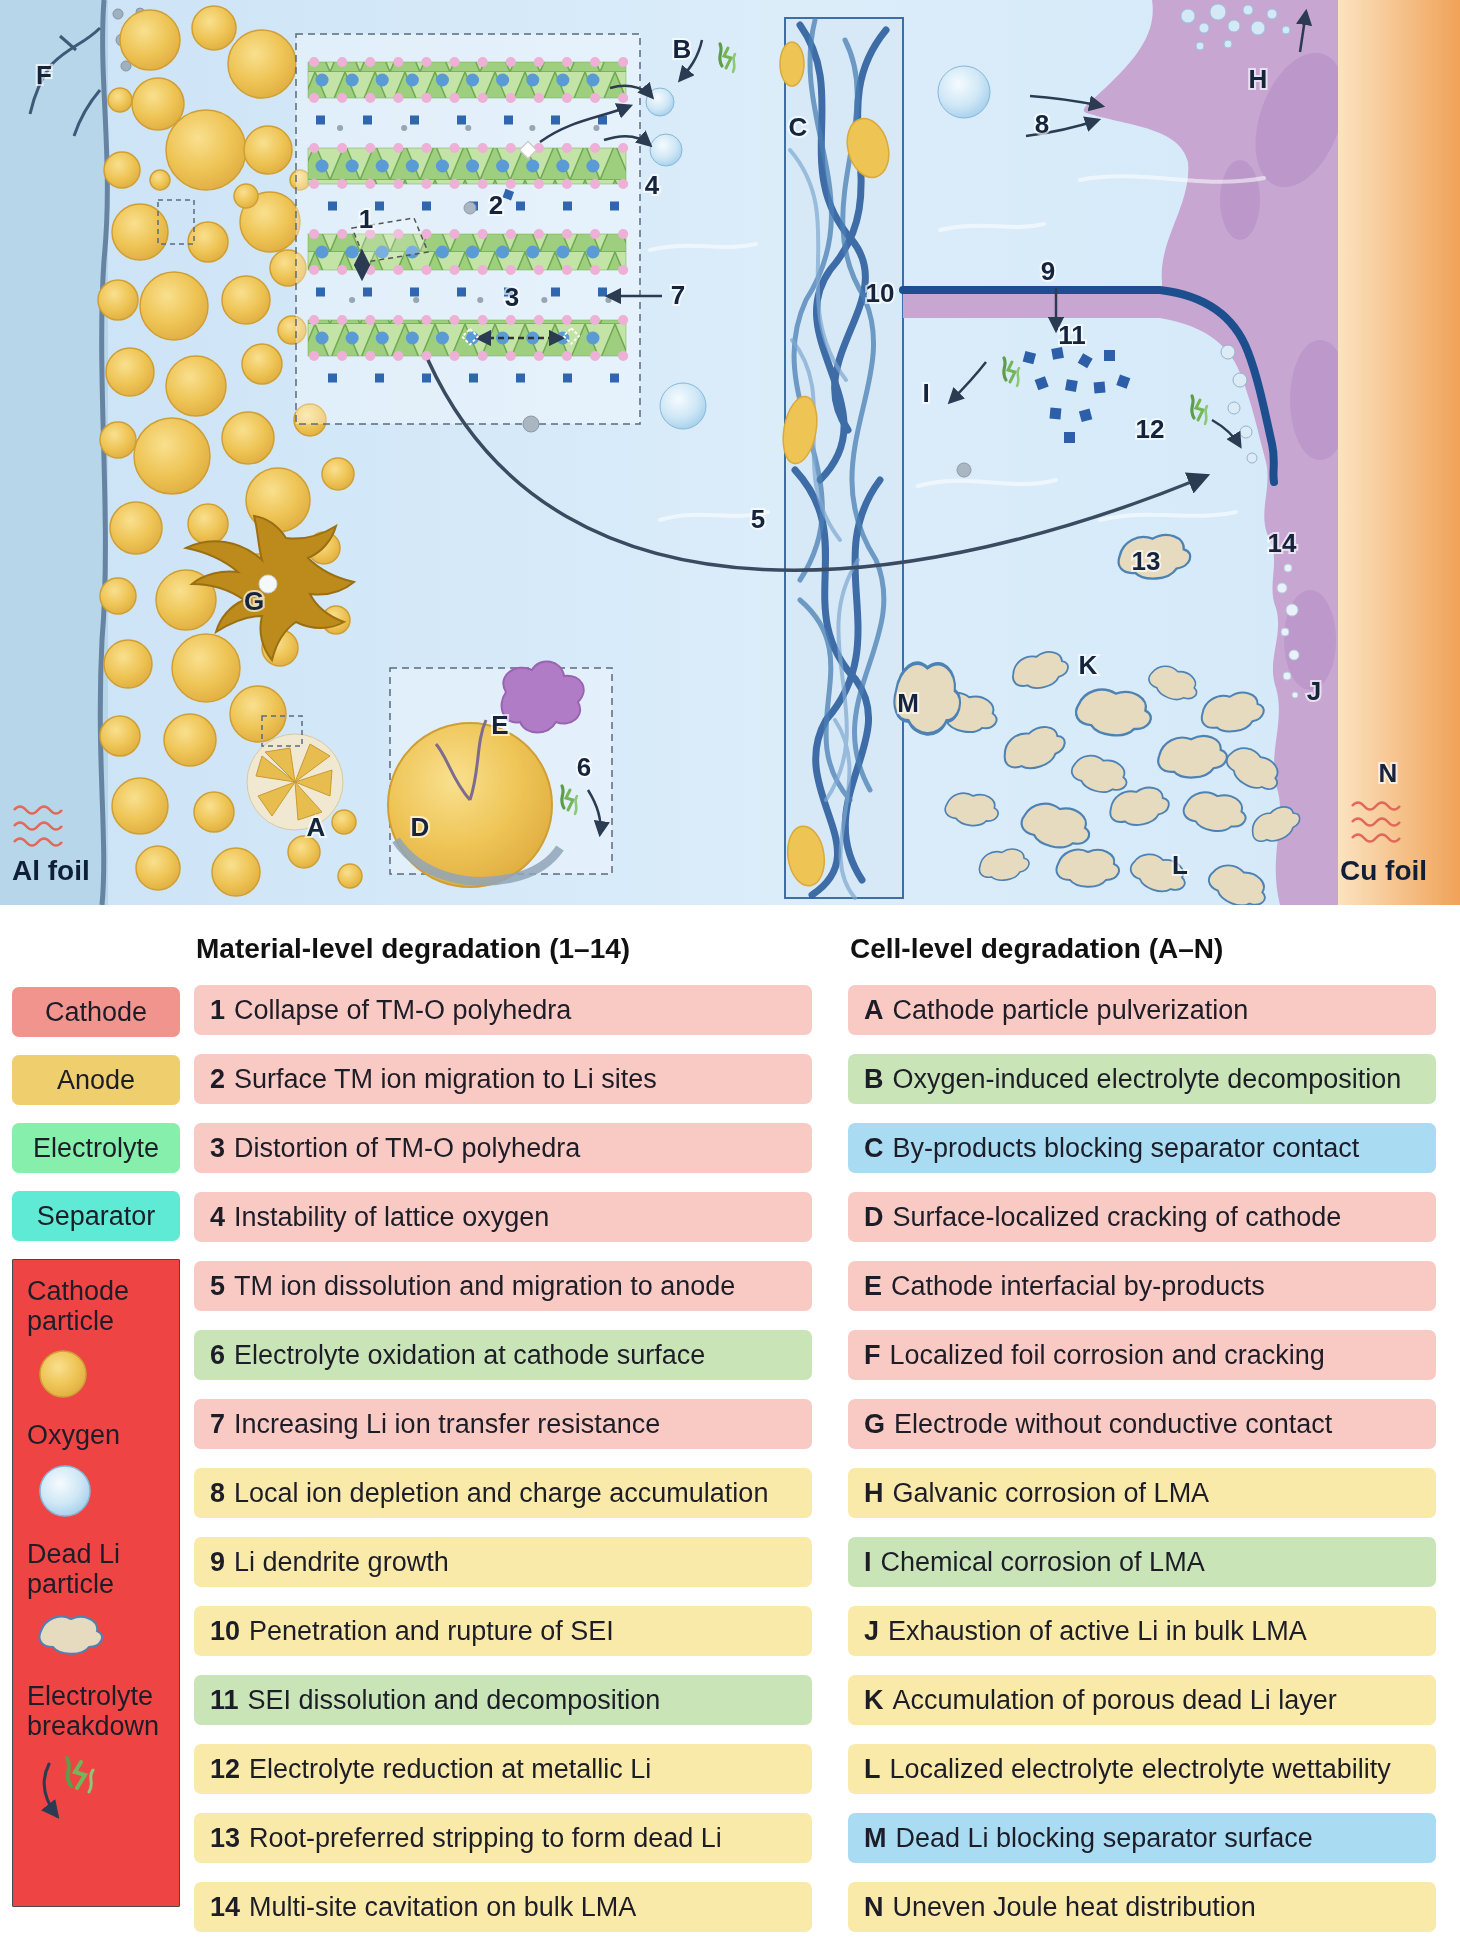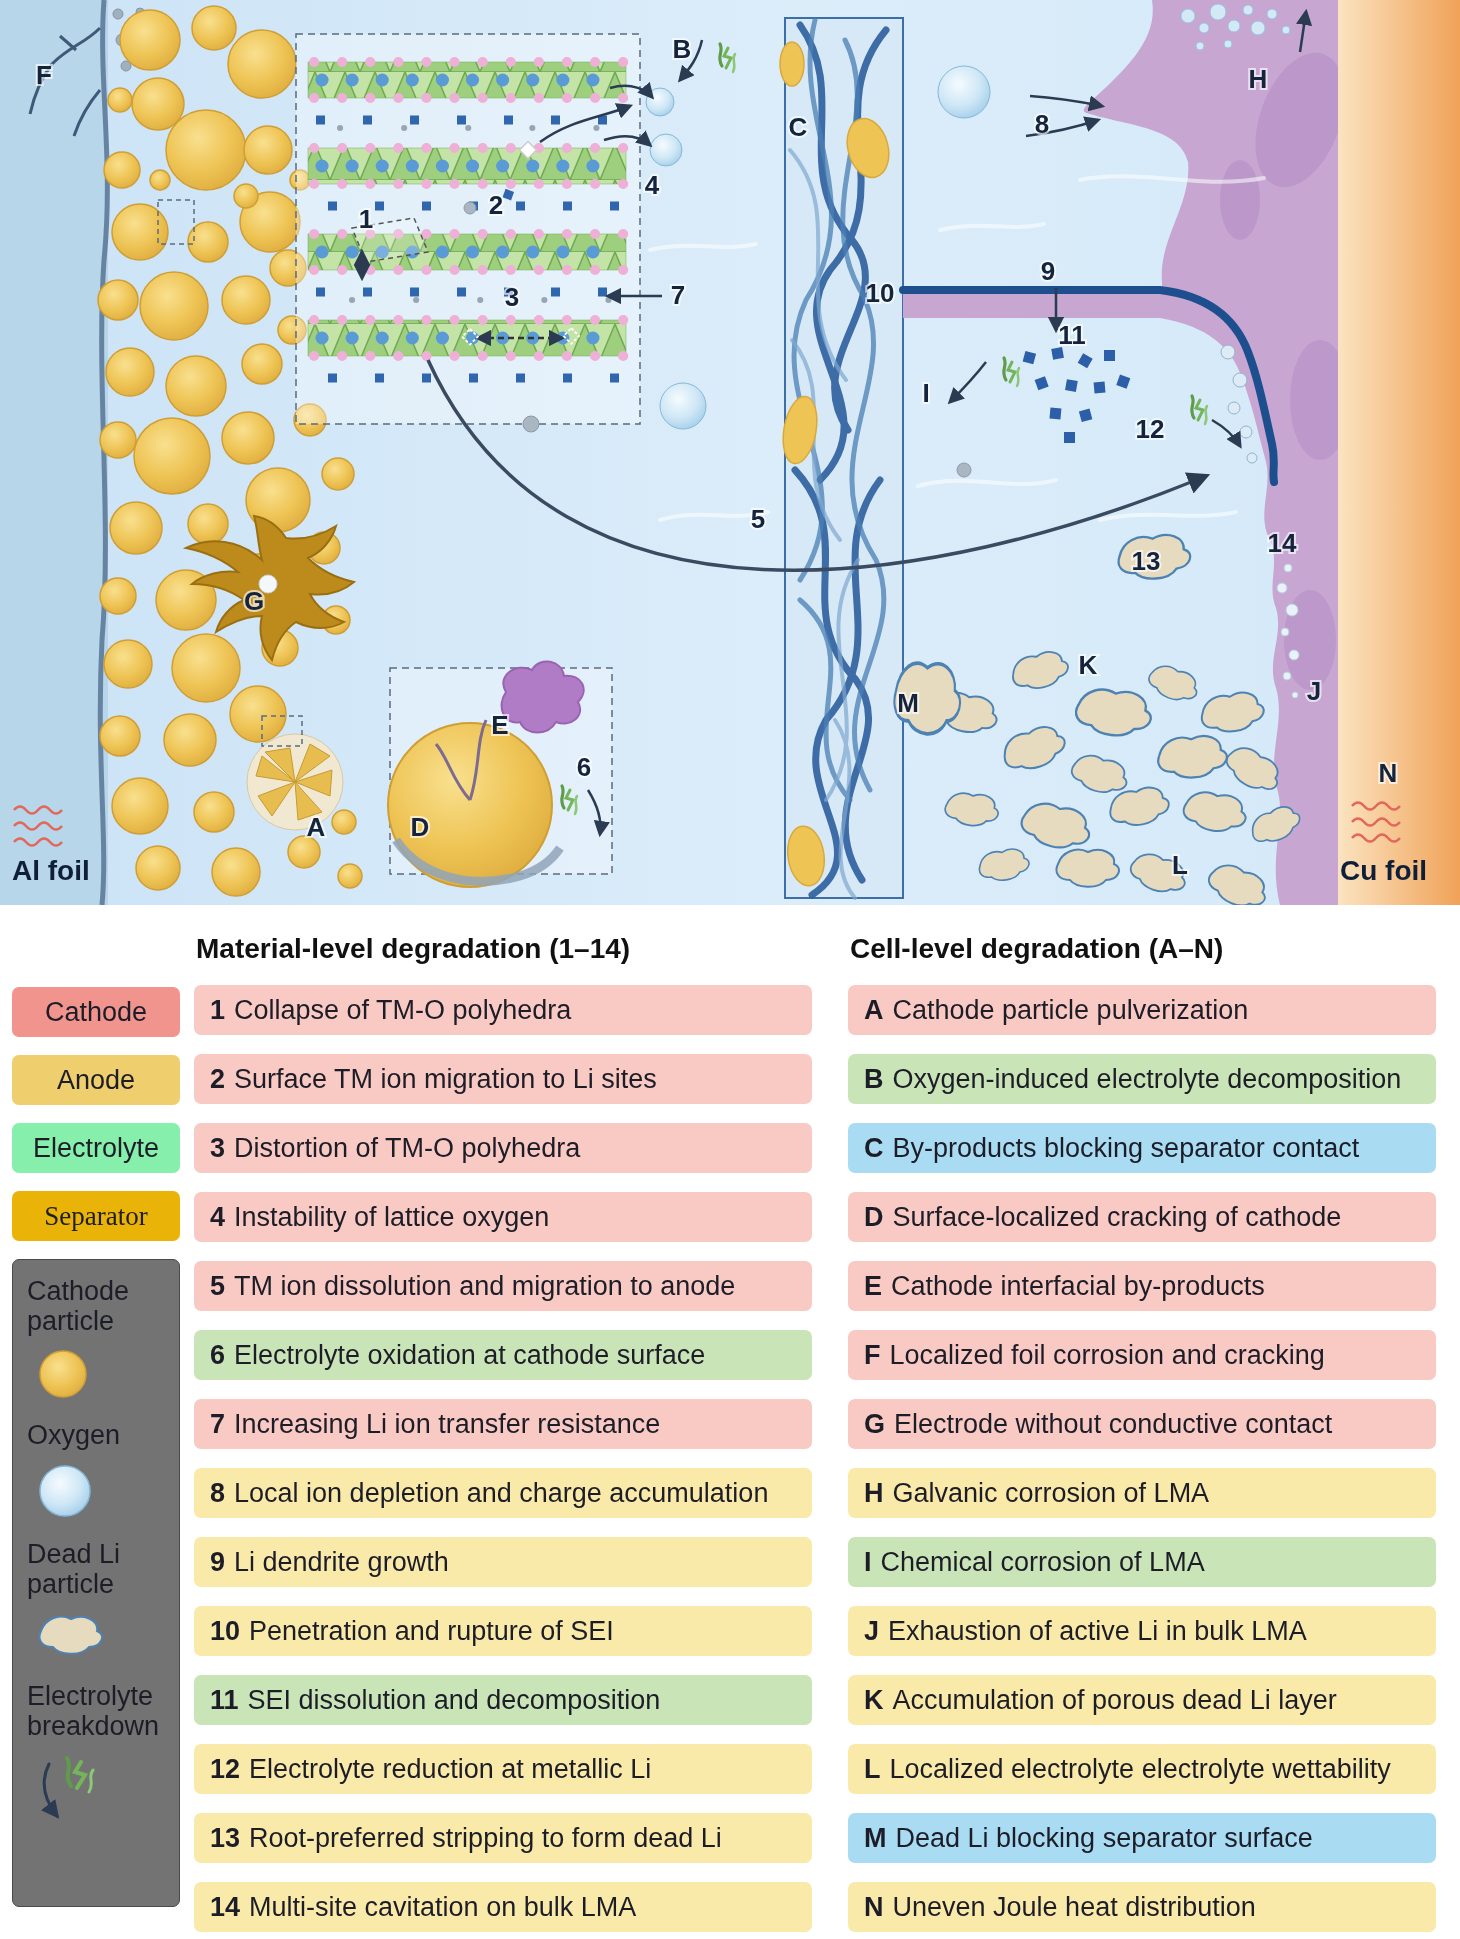--- a/index.html
+++ b/index.html
@@ -9,23 +9,23 @@
 
   
   .legend{position:absolute;left:0;top:905px;width:1460px;height:1034px;
           display:flex;box-sizing:border-box;padding:28px 18px 6px 12px;}
   .key-col{width:168px;margin-top:54px;flex:none;}
   .swatch{height:50px;margin-bottom:18px;border-radius:7px;display:flex;
           align-items:center;justify-content:center;font-size:27px;color:#1d1d28;}
   .swatch.cathode{background:#f0948d;}
   .swatch.anode{background:#efce6d;}
   .swatch.electrolyte{background:#86efac;}
-  .swatch.separator{background:#eab308;font-family:Liberation Serif, serif;}
-  .symbol-box{border:1.5px solid #4a4a4a;border-radius:7px;box-sizing:border-box;
-          min-height:648px;padding:16px 10px 10px 14px;background:#737373;}
+  .swatch.separator{background:#5eead4;}
+  .symbol-box{border:1.5px solid #4a4a4a;border-radius:1px;box-sizing:border-box;
+          min-height:648px;padding:16px 10px 10px 14px;background:#ef4444;}
   .sym{margin-bottom:20px;}
   .sym-label{font-size:27px;line-height:1.12;color:#1d1d28;}
   .sym-icon{display:block;margin:12px 0 6px 10px;}
 
   .list-col{flex:none;margin-left:14px;}
   .list-col.material{width:618px;}
   .list-col.cell{width:588px;margin-left:36px;}
   .list-col h2{font-size:28px;font-weight:bold;color:#111;margin:0 0 20px 2px;}
   .item{height:50px;margin-bottom:19px;border-radius:7px;display:flex;
         align-items:center;padding:0 14px 0 16px;font-size:27px;color:#1d1d28;

